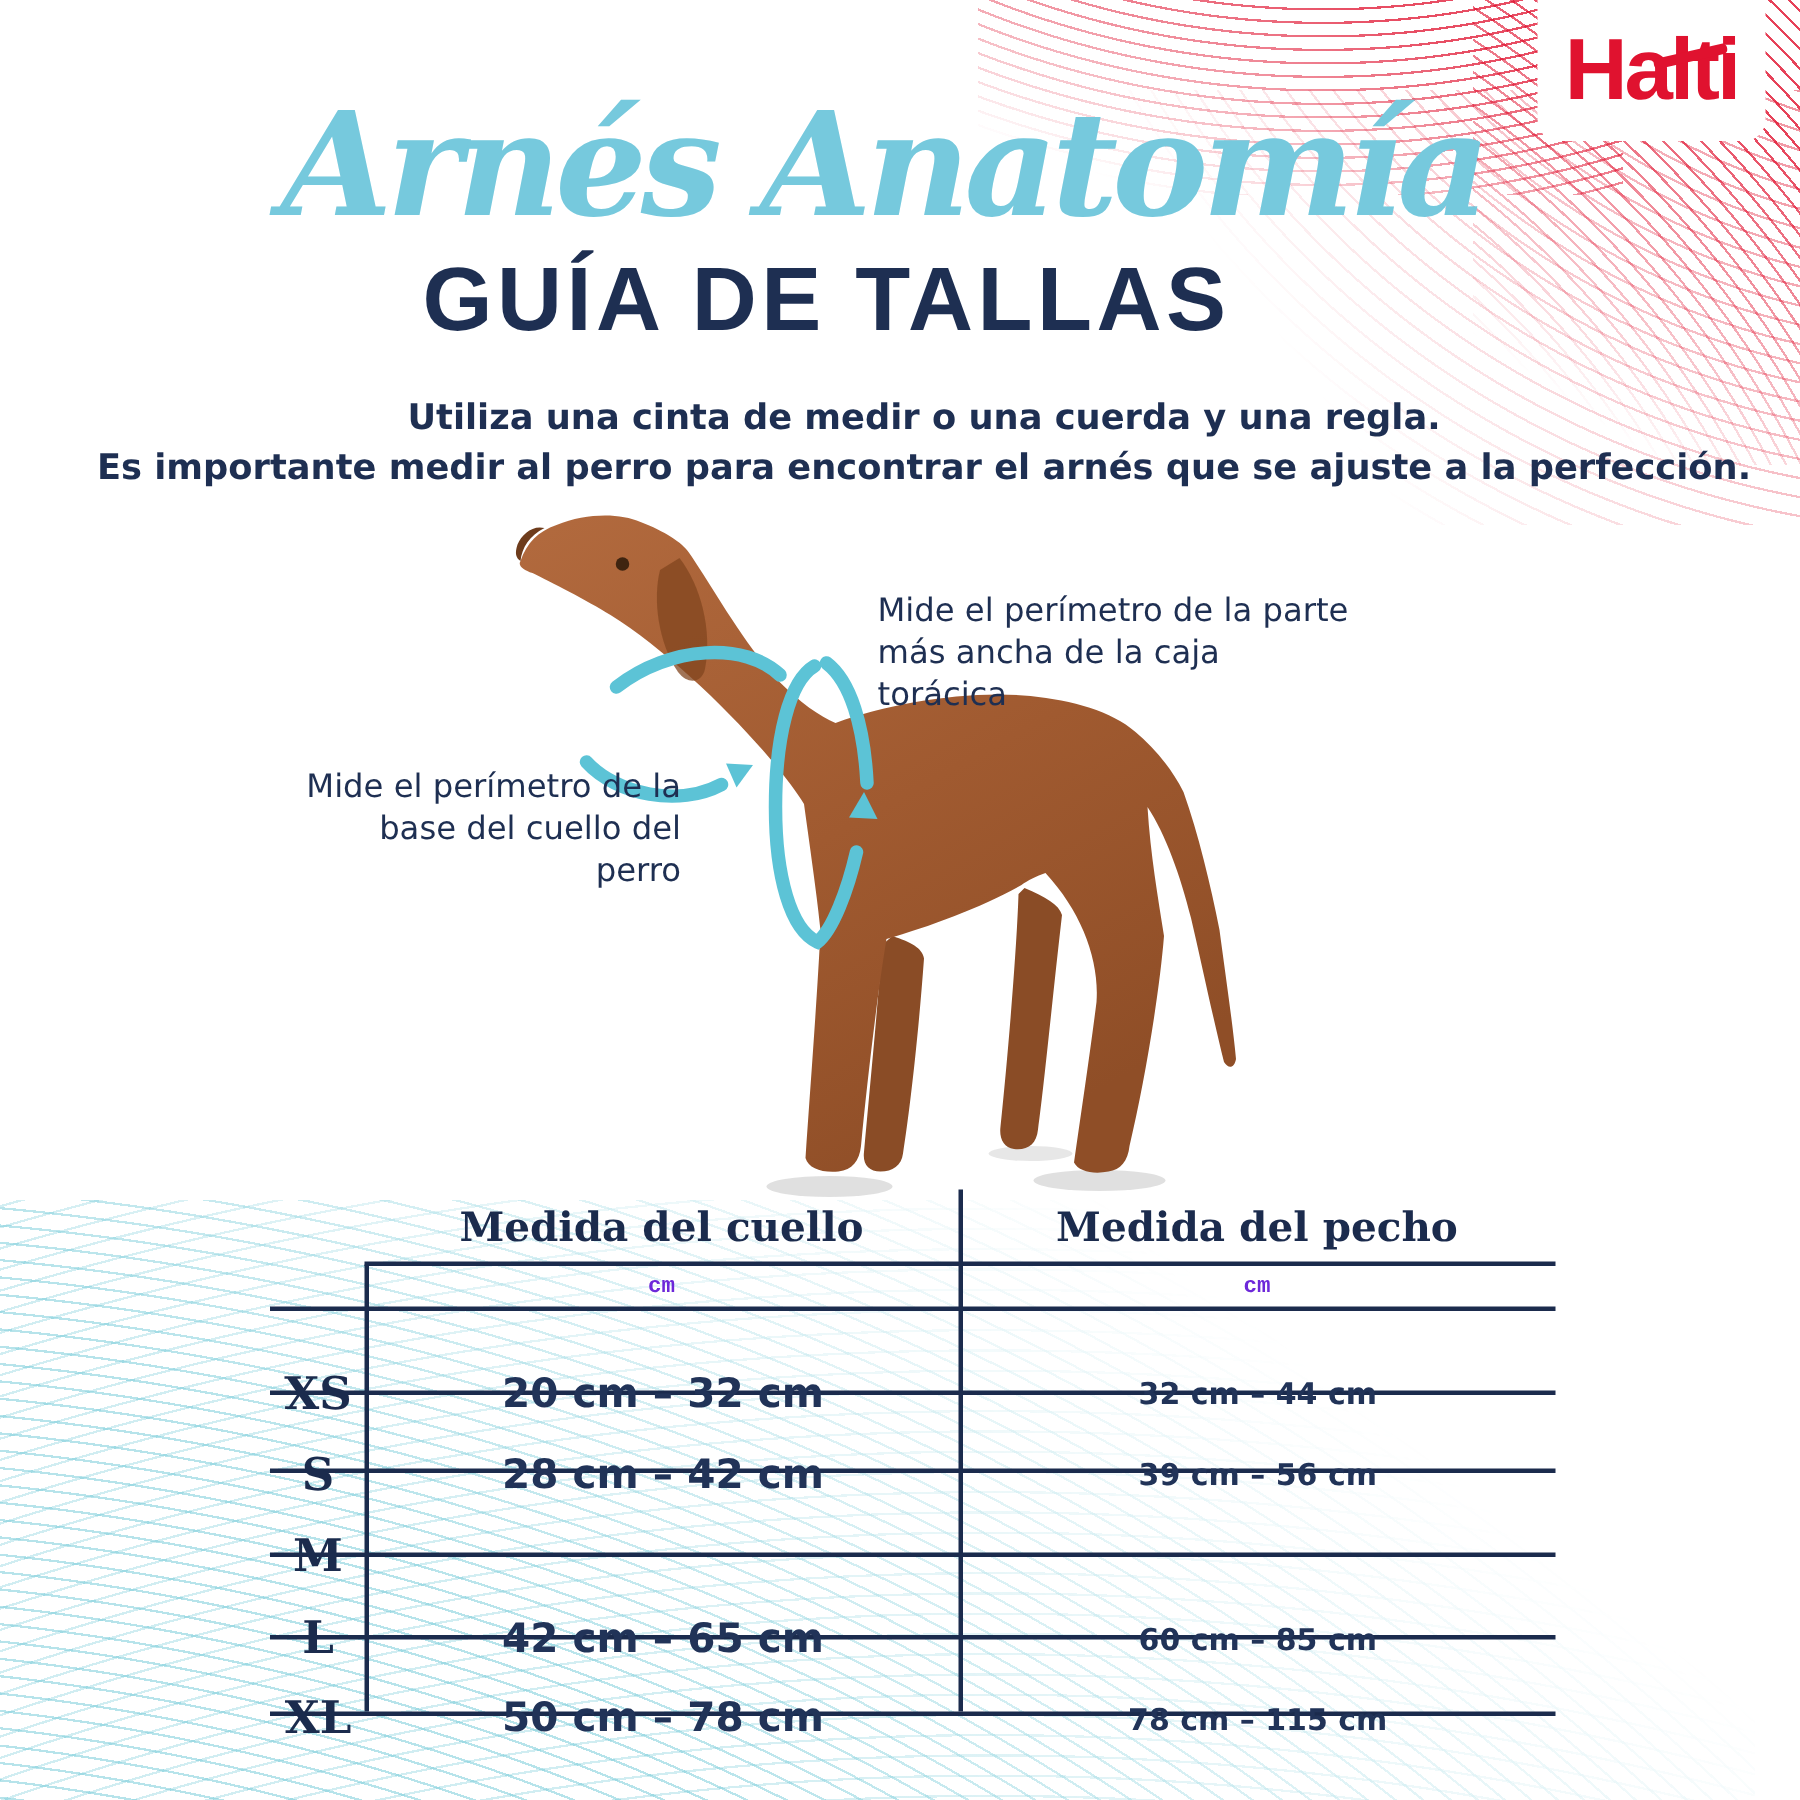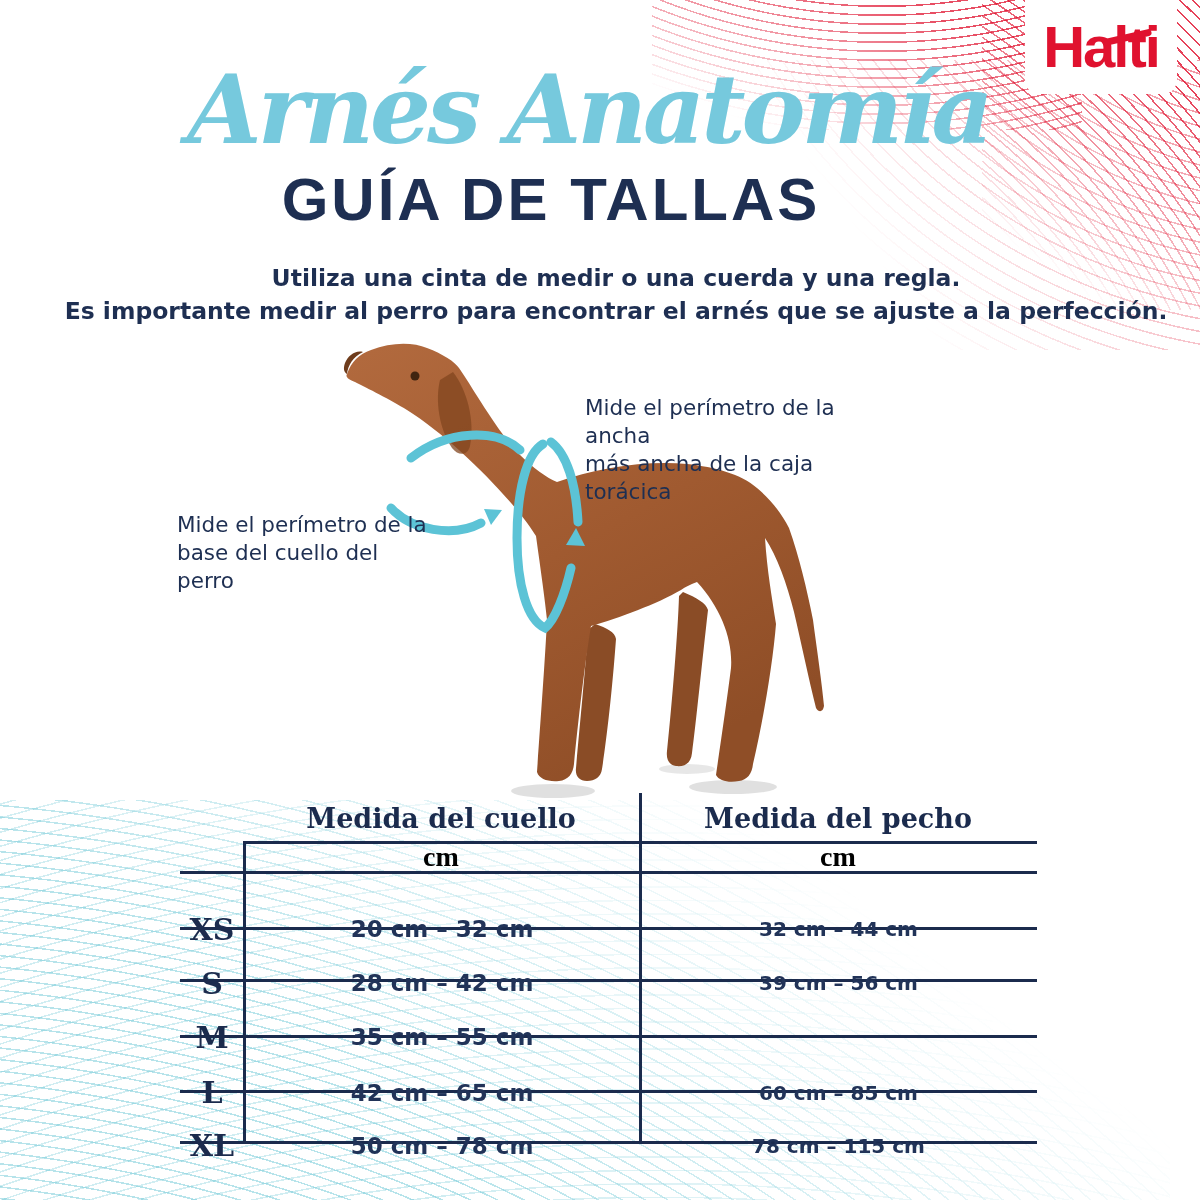--- a/index.html
+++ b/index.html
@@ -52,35 +52,35 @@
   .intro{position:absolute;top:262px;left:0;right:0;margin:0;text-align:center;z-index:2;
     font-size:23.5px;line-height:33px;font-weight:700;color:#1e2f52;}
   .intro span{display:block;}
 
   
   .dog-svg{position:absolute;left:295px;top:332px;width:600px;height:470px;z-index:1;}
 
   
   .note{position:absolute;z-index:2;font-size:21.5px;line-height:28px;font-weight:500;color:#1e2f52;}
   .note-chest{left:585px;top:394px;width:320px;text-align:left;}
-  .note-neck{left:177px;top:511px;width:262px;text-align:left;}
+  .note-neck{left:192px;top:511px;width:262px;text-align:right;}
 
   
   .size-table{position:absolute;left:180px;top:793px;width:857px;height:351px;z-index:2;}
   .hline,.vline{position:absolute;background:#1b2b4d;}
   .hline{height:3px;}
   .vline{width:3px;}
   .group-head{position:absolute;top:8px;height:34px;display:flex;align-items:center;justify-content:center;
     font-family:"DejaVu Serif",serif;font-weight:700;font-size:27px;color:#1b2b4d;}
   .unit{position:absolute;top:52px;height:24px;display:flex;align-items:center;justify-content:center;
-    font-family:Liberation Serif, serif;font-weight:700;font-size:28px;color:#000000;}
+    font-family:Liberation Mono, monospace;font-weight:700;font-size:15px;color:#6d28d9;}
   .trow{position:absolute;left:0;width:857px;}
   .cell{position:absolute;top:0;height:100%;display:flex;align-items:center;justify-content:center;margin-top:30px;}
   .cell.size{left:0;width:64px;font-family:"DejaVu Serif",serif;font-weight:700;font-size:30px;color:#1b2b4d;}
-  .cell.neck{left:64px;width:396px;font-size:23px;font-weight:600;color:#213358;}
+  .cell.neck{left:64px;width:396px;font-size:27px;font-weight:600;color:#213358;}
   .cell.chest{left:460px;width:397px;font-size:20px;font-weight:600;color:#213358;}
 </style>
 </head>
 <body>
 
 <div class="canvas">
 
   <div class="deco red-a"></div>
   <div class="deco red-b"></div>
   <div class="deco red-c"></div>
@@ -140,21 +140,21 @@
     <polygon points="201,184 190,199 183,183" fill="#5cc3d6" transform="translate(6,-6)"></polygon>
 
     <g stroke="#5cc3d6" stroke-width="9" fill="none" stroke-linecap="round">
       <path d="M256,110 C272,122 281,152 283,190"></path>
       <path d="M276,236 C270,262 260,288 250,296 C232,288 222,252 222,206 C222,160 231,122 248,112"></path>
     </g>
     <polygon points="281,196 290,214 271,213" fill="#5cc3d6"></polygon>
   </svg>
 
   <div class="note note-chest">
-    <span style="display:block">Mide el perímetro de la ancha</span>
+    <span style="display:block">Mide el perímetro de la parte</span>
     <span style="display:block">más ancha de la caja torácica</span>
   </div>
   <div class="note note-neck">
     <span style="display:block">Mide el perímetro de la</span>
     <span style="display:block">base del cuello del perro</span>
   </div>
 
   <div class="size-table">
 
     <div class="vline" style="left:459px;top:0;height:348px;"></div>
@@ -178,21 +178,20 @@
       <span class="cell neck">20 cm – 32 cm</span>
       <span class="cell chest">32 cm – 44 cm</span>
     </div>
     <div class="trow" style="top:134px;height:52px;">
       <span class="cell size">S</span>
       <span class="cell neck">28 cm – 42 cm</span>
       <span class="cell chest">39 cm – 56 cm</span>
     </div>
     <div class="trow" style="top:186px;height:56px;">
       <span class="cell size">M</span>
-      <span class="cell neck">35 cm – 55 cm</span>
     </div>
     <div class="trow" style="top:242px;height:55px;">
       <span class="cell size">L</span>
       <span class="cell neck">42 cm – 65 cm</span>
       <span class="cell chest">60 cm – 85 cm</span>
     </div>
     <div class="trow" style="top:297px;height:51px;">
       <span class="cell size">XL</span>
       <span class="cell neck">50 cm – 78 cm</span>
       <span class="cell chest">78 cm – 115 cm</span>

